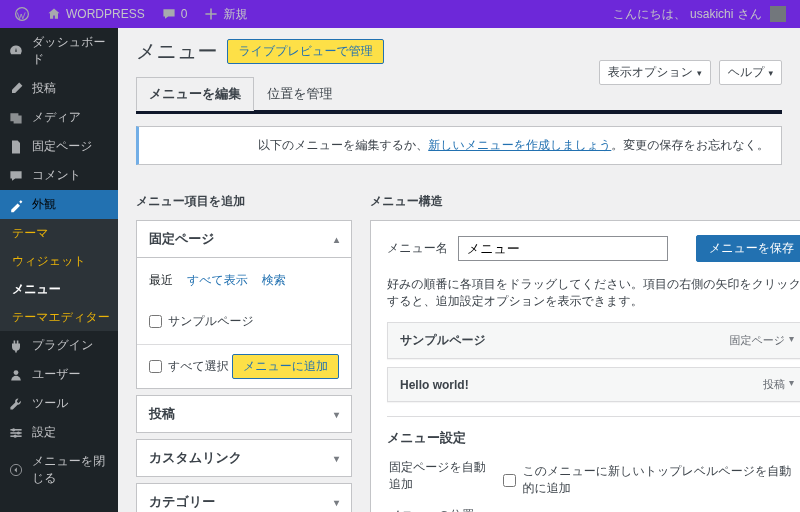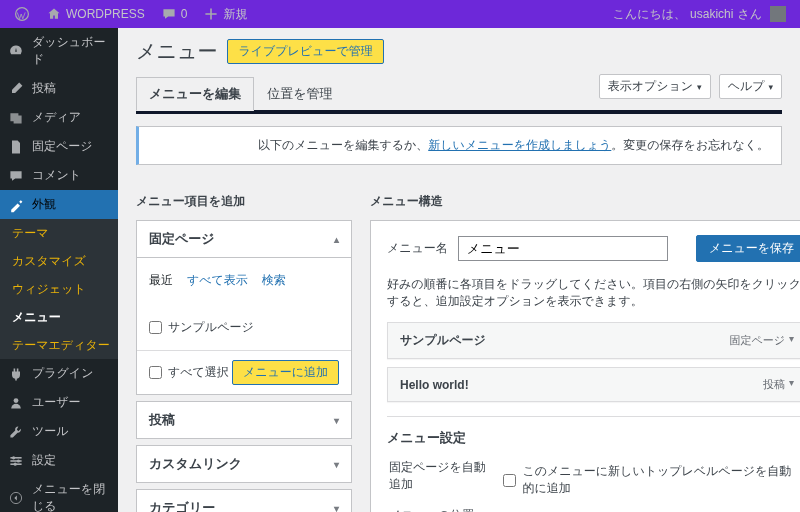--- a/index.html
+++ b/index.html
@@ -15,37 +15,37 @@
 .sidebar .m-item.top svg { width: 16px; height: 16px; fill: #a7aaad; flex-shrink: 0; }
 .sidebar .m-item.current { background: #2271b1; color: #000000; }
 .sidebar .m-item.current svg { fill: #fff; }
 .sidebar .sub { background: #2c3338; }
 .sidebar .sub .m-item { padding: 5px 8px 5px 12px; color: #eab308; }
 .sidebar .sub .m-item.curr { color: #fff; font-weight: bold; }
 .main { flex: 1; padding: 10px 18px 20px; overflow: auto; }
 .title-row { display: flex; align-items: center; gap: 10px; margin-bottom: 12px; }
 .title-row h1 { font-size: 20px; font-weight: 400; }
 .btn-outline { border: 1px solid #2271b1; color: #2271b1; background: #fde047; padding: 3px 10px; font-size: 12px; cursor: pointer; border-radius: 2px;}
-.topright { position: absolute; right: 18px; top: 46px; display: flex; gap: 8px; }
+.topright { position: absolute; right: 18px; top: 32px; display: flex; gap: 8px; }
 .screen-btn { border: 1px solid #c3c4c7; background: #fff; padding: 3px 8px; font-size: 12px; cursor: pointer; display: inline-flex; align-items: center; gap: 4px; border-radius: 2px; }
 .screen-btn::after { content: "▾"; font-size: 9px; }
 .tabs { display: flex; border-bottom: 4px solid #0f172a; margin-bottom: 12px; }
 .tab { padding: 7px 12px; font-size: 13px; border: 1px solid transparent; cursor: pointer; margin-bottom: -1px; }
 .tab.active { border: 1px solid #c3c4c7; border-bottom: 1px solid #f0f0f1; background: #f0f0f1; font-weight: bold; }
 .notice { background: #fff; border: 1px solid #c3c4c7; border-left: 3px solid #72aee6; padding: 10px 12px; margin-bottom: 28px; font-size: 12px; text-align: right; }
 .notice a { color: #2271b1; text-decoration: underline; cursor: pointer; }
 .cols { display: flex; gap: 18px; align-items: flex-start; }
 .col-left { width: 216px; flex-shrink: 0; }
 .col-right { flex: 1; }
 h2 { font-size: 12px; font-weight: 600; margin-bottom: 10px; }
 .box { background: #fff; border: 1px solid #c3c4c7; margin-bottom: 6px; }
 .box-head { padding: 9px 12px; font-weight: bold; font-size: 13px; display: flex; justify-content: space-between; align-items: center; cursor: pointer; border-bottom: 1px solid #c3c4c7; }
 .box-head.closed { border-bottom: none; }
 .box-body { padding: 10px 12px; }
-.subtabs { display: flex; gap: 14px; font-size: 12px; margin-bottom: 22px; padding: 4px 0; }
+.subtabs { display: flex; gap: 14px; font-size: 12px; margin-bottom: 16px; padding: 4px 0; }
 .subtabs span { color: #2271b1; cursor: pointer; }
 .subtabs span.cur { color: #1d2327; }
 .checkline { display: flex; align-items: center; gap: 6px; font-size: 12px; padding: 4px 0; }
 .box-foot { display: flex; justify-content: space-between; align-items: center; border-top: 1px solid #dcdcde; padding: 9px 12px; }
 .btn-primary { background: #2271b1; color: #fff; border: 1px solid #2271b1; padding: 4px 12px; font-size: 12px; cursor: pointer; border-radius: 2px; }
 .menu-structure { background: #fff; border: 1px solid #c3c4c7; padding: 14px 16px; }
 .name-row { display: flex; align-items: center; gap: 10px; }
 .name-row input { border: 1px solid #8c8f94; padding: 4px 8px; font-size: 13px; width: 210px; }
 .save-row { display: flex; justify-content: space-between; align-items: center; }
 .help-text { font-size: 12px; margin: 14px 0 12px; }
@@ -129,21 +129,20 @@
         <span>コメント</span>
       </div>
     <div class="m-item top current">
         <svg viewBox="0 0 20 20">
           <path d="M4 16l8-8 3 3-8 8H4zM14 6l2-2 2 2-2 2z"></path>
         </svg>
         <span>外観</span>
       </div>
     <div class="sub">
       <div class="m-item">テーマ</div>
-      <div class="m-item">カスタマイズ</div>
       <div class="m-item">ウィジェット</div>
       <div class="m-item curr">メニュー</div>
       <div class="m-item">テーマエディター</div>
     </div>
     <div class="m-item top">
         <svg viewBox="0 0 20 20">
           <path d="M7 3v4H5v4a5 5 0 0 0 4 5v2h2v-2a5 5 0 0 0 4-5V7h-2V3h-2v4H9V3z"></path>
         </svg>
         <span>プラグイン</span>
       </div>

